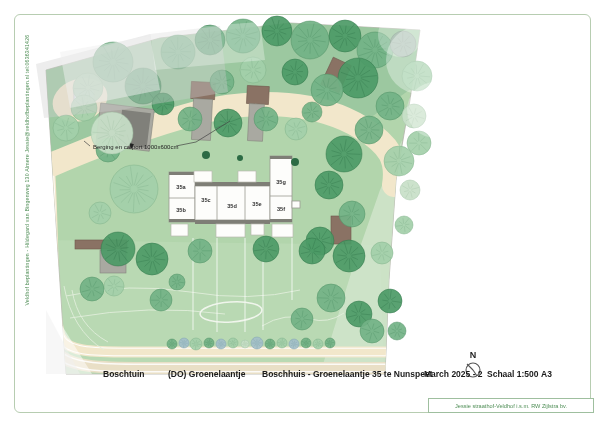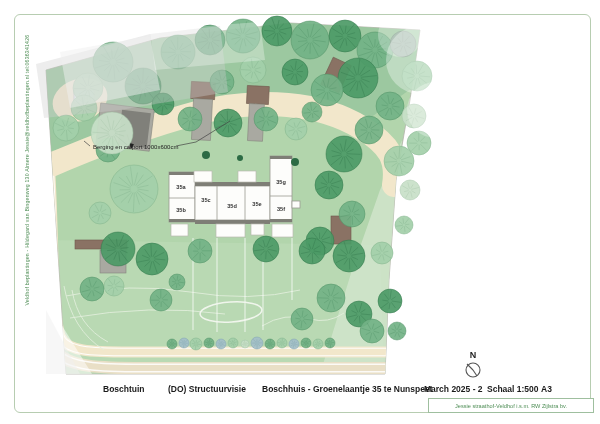--- a/index.html
+++ b/index.html
@@ -35,21 +35,21 @@
   .pond{stroke:#f2f7ef;stroke-width:1.5;fill:none;opacity:.95;}
   .ann-line{stroke:#444;stroke-width:.7;fill:none;}
   .ann-text{font:6px "Liberation Sans",sans-serif;fill:#222;}
   .unit-label{font:bold 5.6px "Liberation Sans",sans-serif;fill:#333;text-anchor:middle;}
   .th-box{fill:#e6edf4;stroke:#8f9aa5;stroke-width:.7;}
   .th-text{font:bold 6px "Liberation Sans",sans-serif;fill:#33414d;text-anchor:middle;}
   .north-line{stroke:#555;stroke-width:1.1;fill:none;}
   .north-n{font:bold 9px "Liberation Sans",sans-serif;fill:#222;text-anchor:middle;}
   .conifer{fill:#2c6b44;}
   
-  .tb{position:absolute;top:384px;font-size:8.5px;font-weight:bold;color:var(--title-text);
+  .tb{position:absolute;top:369px;font-size:8.5px;font-weight:bold;color:var(--title-text);
       white-space:nowrap;}
   #credit-box{position:absolute;left:428px;top:398px;width:164px;height:13px;
       border:1px solid #9fbf9f;background:#fff;display:flex;align-items:center;
       justify-content:center;}
   #credit-box span{font-size:5.6px;color:var(--accent-text);white-space:nowrap;}
   #side-text{position:absolute;left:-116px;top:160px;width:285px;text-align:left;
       transform:rotate(-90deg);font-size:5.2px;color:var(--accent-text);
       letter-spacing:.2px;white-space:nowrap;}
 </style>
 </head>
@@ -539,21 +539,21 @@
       <line class="north-line" x1="473" y1="370" x2="467" y2="364"></line>
       <line class="north-line" x1="473" y1="370" x2="477" y2="376"></line>
     </g>
   </svg>
 
   <div id="frame"></div>
 
   <div id="side-text">Veldhof beplantingen - Hildegard van Bingenweg 130 Almere   Jessie@veldhofbeplantingen.nl   tel:0636341426</div>
 
   <div class="tb" style="left:103px">Boschtuin</div>
-  <div class="tb" style="left:168px">(DO) Structuurvisie</div>
+  <div class="tb" style="left:168px">(DO) Groenelaantje</div>
   <div class="tb" style="left:262px">Boschhuis - Groenelaantje 35 te Nunspeet</div>
   <div class="tb" style="left:424px">March 2025 - 2</div>
   <div class="tb" style="left:487px">Schaal 1:500</div>
   <div class="tb" style="left:541px">A3</div>
 
   <div id="credit-box">
     <span>Jessie straathof-Veldhof i.s.m. RW Zijlstra bv.</span>
   </div>
 </div>
 

